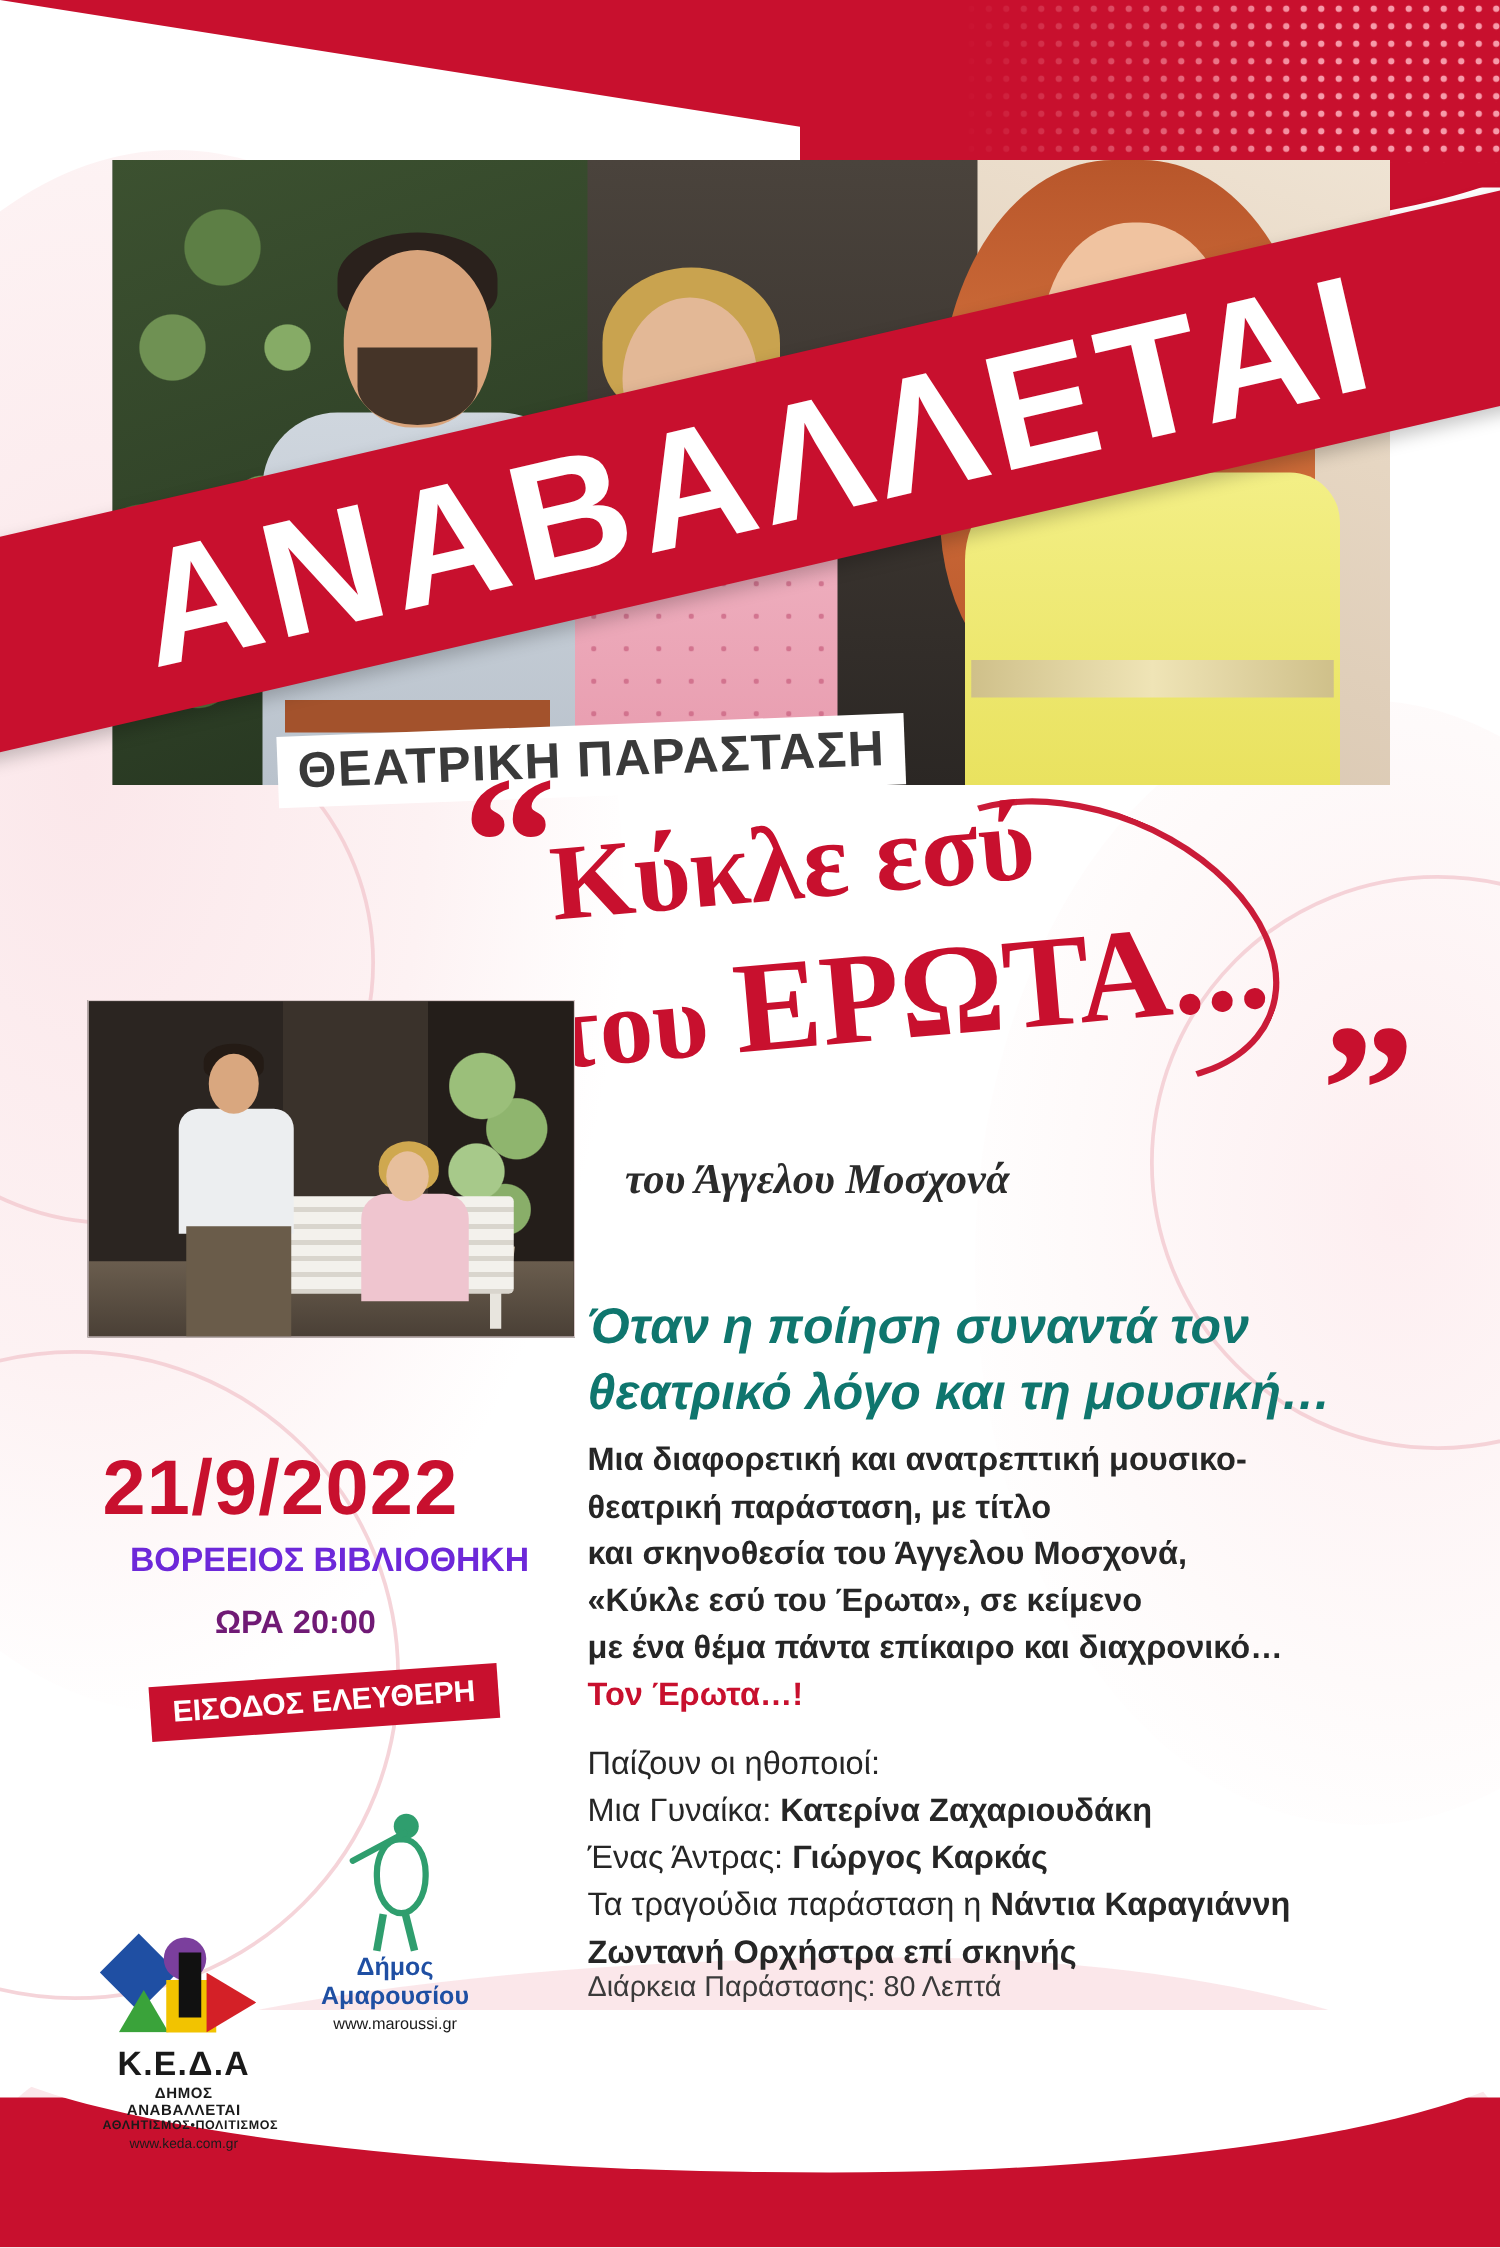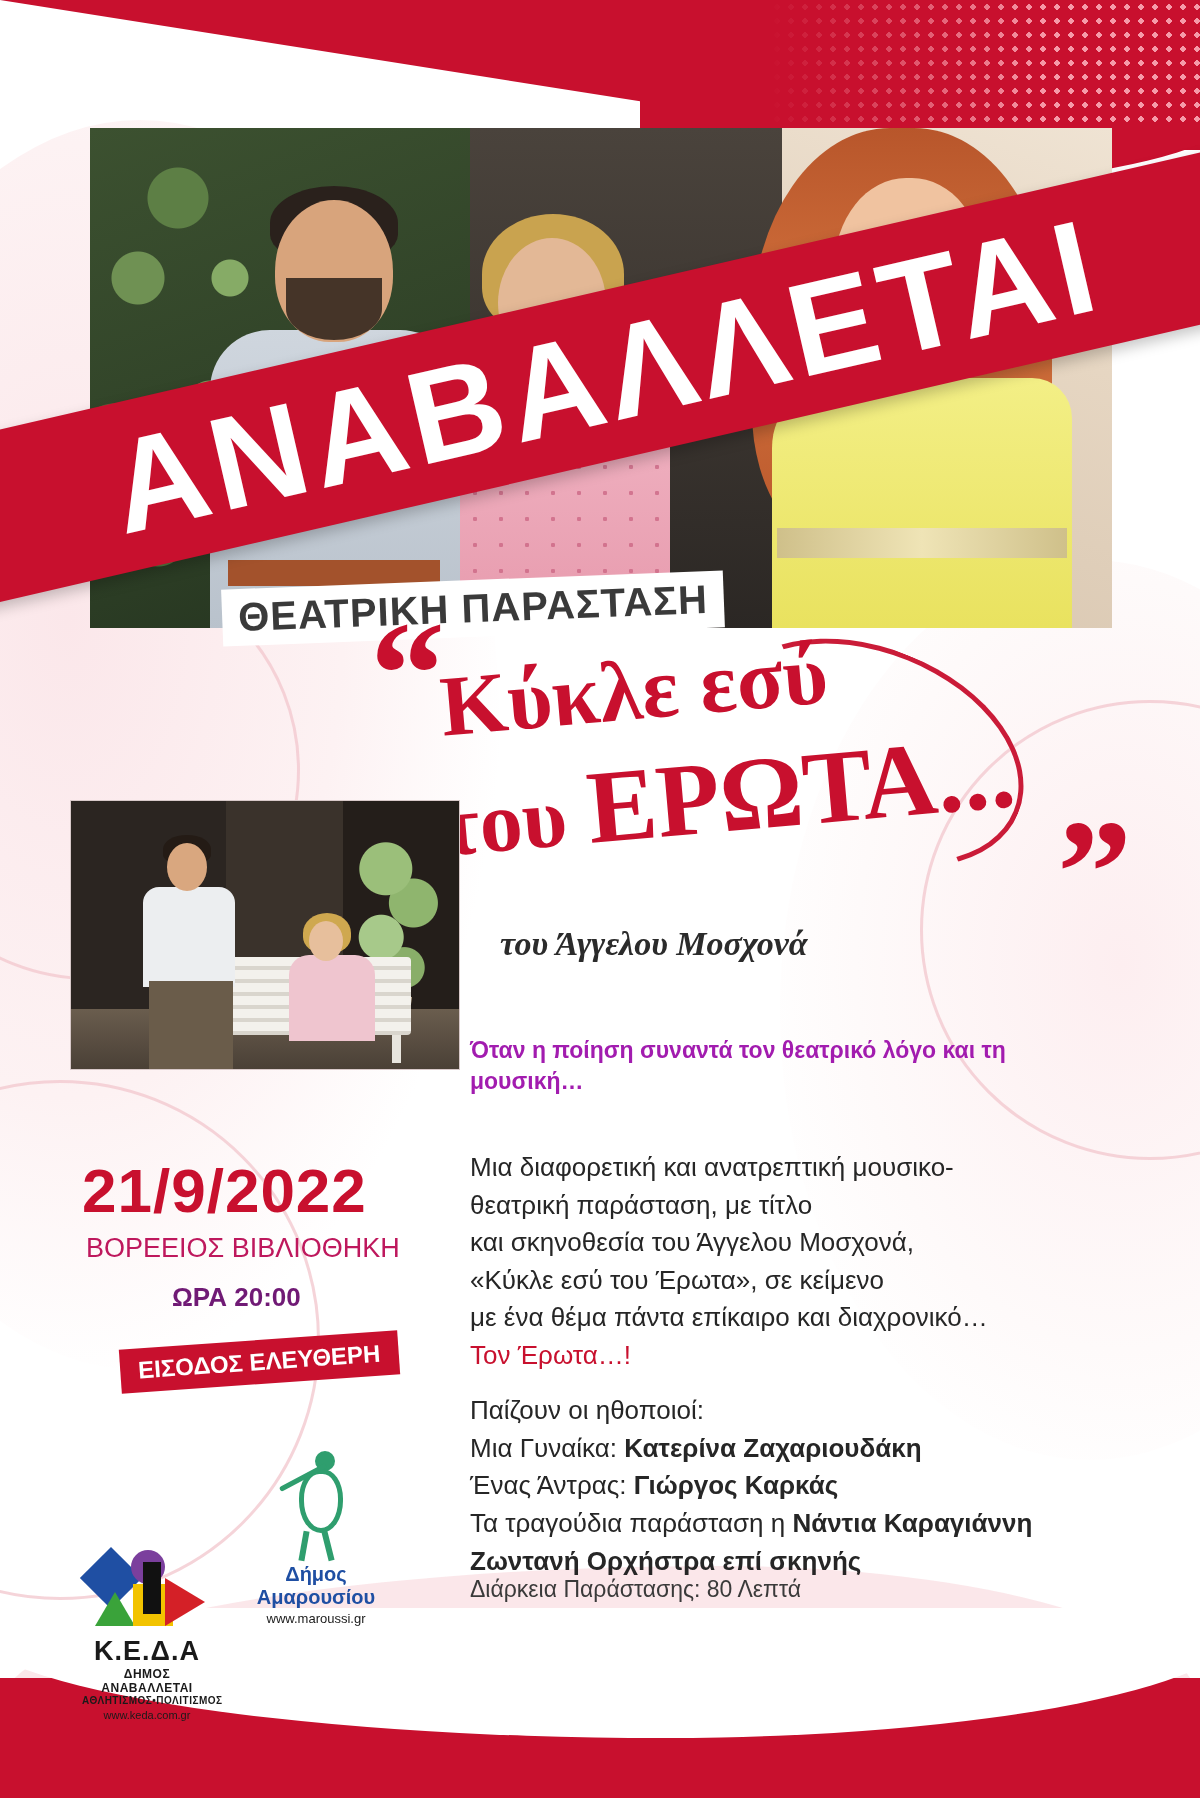--- a/index.html
+++ b/index.html
@@ -342,48 +342,49 @@
     top: 925px; left: 500px;
     font-size: 34px; font-style: italic; font-weight: bold; color: #2b2b2b;
     font-family: "Liberation Serif", serif;
   }
 
   
   .tagline {
     position: absolute;
     top: 1035px; left: 470px;
     width: 640px;
-    color: #a21caf;
-    font-size: 23px; font-weight: bold; line-height: 1.33;
+    color: #0f766e;
+    font-size: 40px; font-weight: bold; line-height: 1.33; font-style: italic;
   }
   .body-text {
     position: absolute;
     top: 1150px; left: 470px;
     width: 650px;
     color: #262626;
     font-size: 26px;
     line-height: 1.37;
+    font-weight: bold;
   }
   .body-text p { margin-bottom: 2px; }
   .body-text .red { color: #c8102e; }
   .cast { position: absolute; top: 1392px; left: 470px; width: 650px;
           font-size: 26px; color: #262626; line-height: 1.45; }
   .cast b { font-weight: bold; }
   .duration { position: absolute; top: 1576px; left: 470px;
               font-size: 23px; color: #3a3a3a; }
 
   
   .date-big {
     position: absolute; top: 1155px; left: 82px;
     font-size: 62px; font-weight: bold; color: #c8102e;
     letter-spacing: 1px;
   }
   .venue {
-    position: absolute; top: 1233px; left: 86px;
-    font-size: 27px; font-weight: normal; color: #be185d;
+    position: absolute; top: 1233px; left: 104px;
+    font-size: 27px; font-weight: bold; color: #6d28d9;
   }
   .time {
     position: absolute; top: 1282px; left: 172px;
     font-size: 26px; font-weight: bold; color: #701a75;
   }
   .free-entry {
     position: absolute; top: 1340px; left: 120px;
     background: #c8102e; color: #ffffff;
     font-size: 24px; font-weight: bold;
     padding: 8px 18px;

